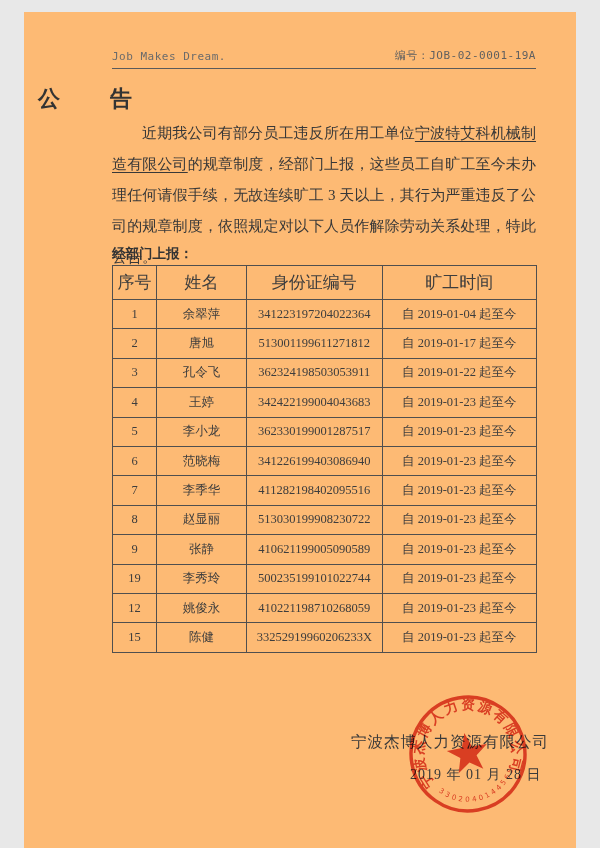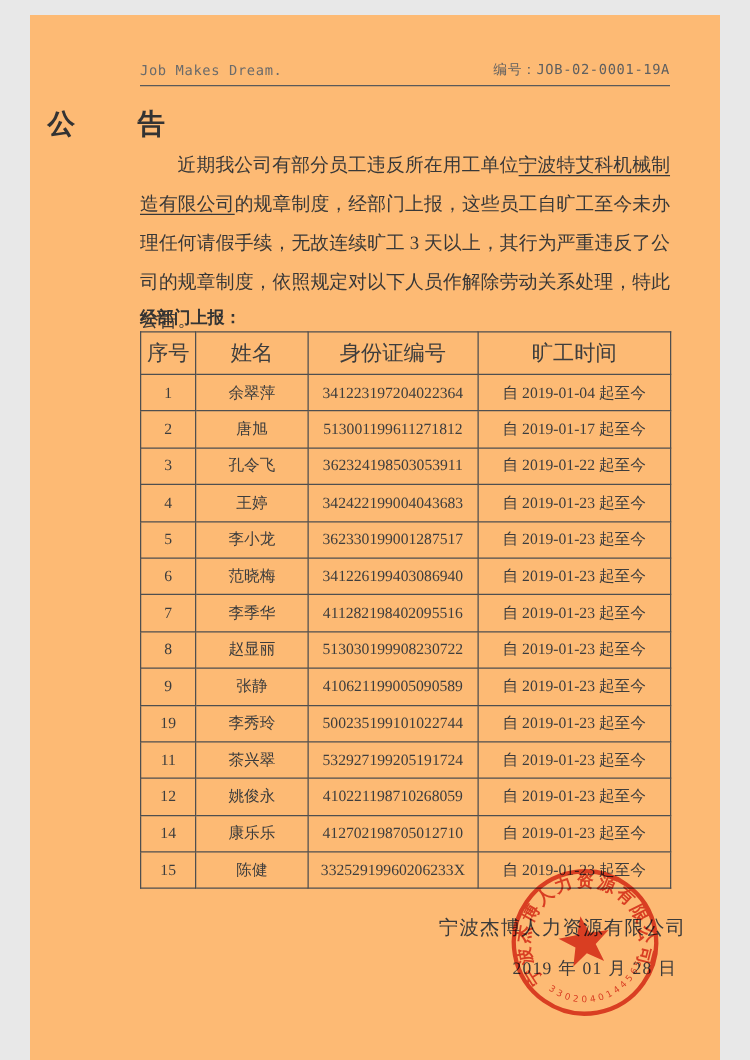--- a/index.html
+++ b/index.html
@@ -149,35 +149,23 @@
           <td>410621199005090589</td>
           <td>自 2019-01-23 起至今</td>
         </tr>
         <tr>
           <td>19</td>
           <td>李秀玲</td>
           <td>500235199101022744</td>
           <td>自 2019-01-23 起至今</td>
         </tr>
         <tr>
-          <td>11</td>
-          <td>茶兴翠</td>
-          <td>532927199205191724</td>
-          <td>自 2019-01-23 起至今</td>
-        </tr>
-        <tr>
           <td>12</td>
           <td>姚俊永</td>
           <td>410221198710268059</td>
-          <td>自 2019-01-23 起至今</td>
-        </tr>
-        <tr>
-          <td>14</td>
-          <td>康乐乐</td>
-          <td>412702198705012710</td>
           <td>自 2019-01-23 起至今</td>
         </tr>
         <tr>
           <td>15</td>
           <td>陈健</td>
           <td>33252919960206233X</td>
           <td>自 2019-01-23 起至今</td>
         </tr>
       </tbody>
   </table>

